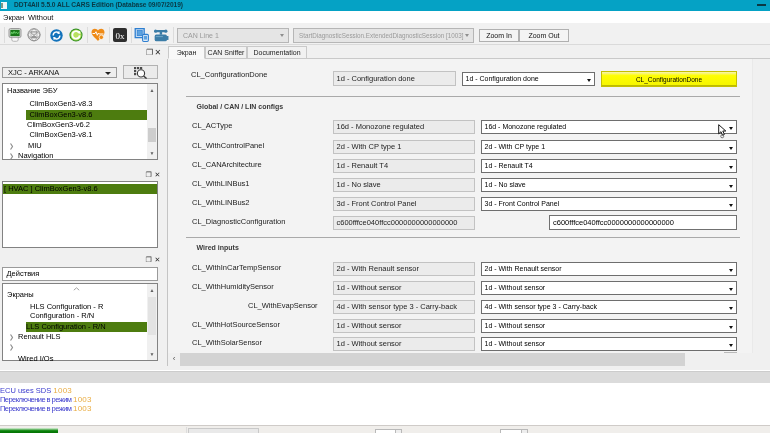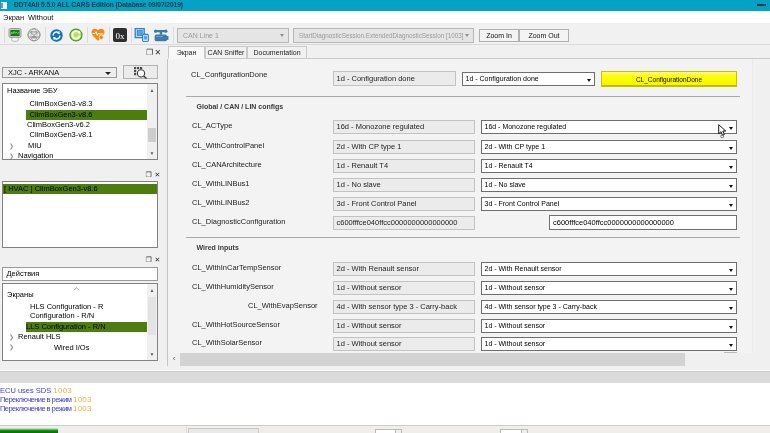--- a/index.html
+++ b/index.html
@@ -183,21 +183,21 @@
     <svg style="position:absolute; left:69.5px; top:2.5px;" width="7" height="4" viewBox="0 0 7 4">
         <path d="M0.8,3.2 L3.5,0.8 L6.2,3.2" fill="none" stroke="#9a9a9a" stroke-width="0.9"></path>
       </svg>
     <div class="trow" style="top:6.4px; left:4px;">Экраны</div>
     <div class="trow" style="top:17.5px; left:27px;">HLS Configuration - R</div>
     <div class="trow" style="top:27.2px; left:27px;">Configuration - R/N</div>
     <div class="trow tsel" style="top:37.5px; left:23px; width:124px; ">LLS Configuration - R/N</div>
     <div class="chev" style="left:6px; top:48.7px;">❯</div>
     <div class="trow" style="top:48px; left:15px;">Renault HLS</div>
     <div class="chev" style="left:6px; top:59.1px;">❯</div>
-    <div class="trow" style="top:59px; left:15px;margin-left:36px;">Wired I/Os</div>
+    <div class="trow" style="top:70px; left:15px;">Wired I/Os</div>
     <div class="sbV" style="right:0; top:0; width:10px; height:100%;">
       <div class="sbarrow" style="top:3px;">▲</div>
       <div class="sbthumb" style="left:1px; top:13px; width:8px; height:38px; background:#e3e3e3;"></div>
       <div class="sbarrow" style="bottom:3px;">▼</div>
     </div>
   </div>
 
   <div class="abs" style="left:168px; top:59px; width:585px; height:294px; background:#f3f3f3;"></div>
   <div class="abs" style="left:167px; top:59px; width:1px; height:307px; background:#c4c4c4;"></div>
   <div class="abs" style="left:752px; top:59px; width:1px; height:294px; background:#e9e9e9;"></div>

